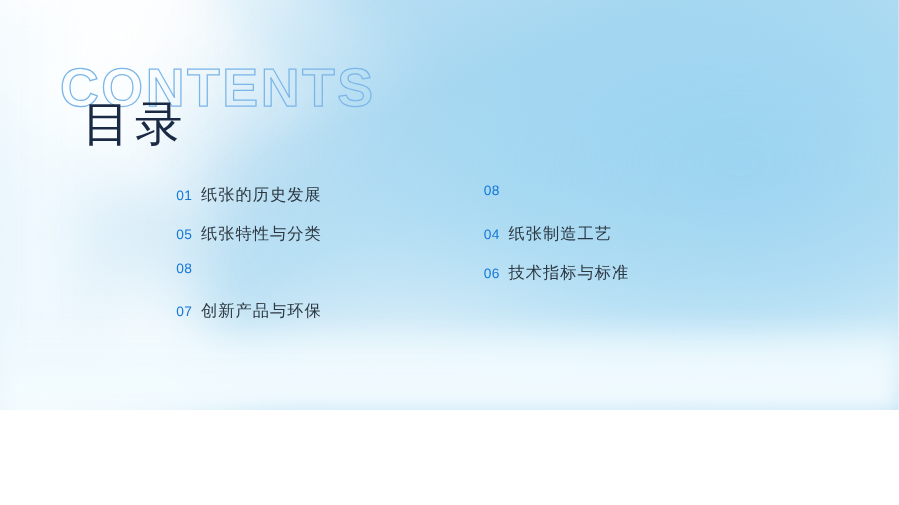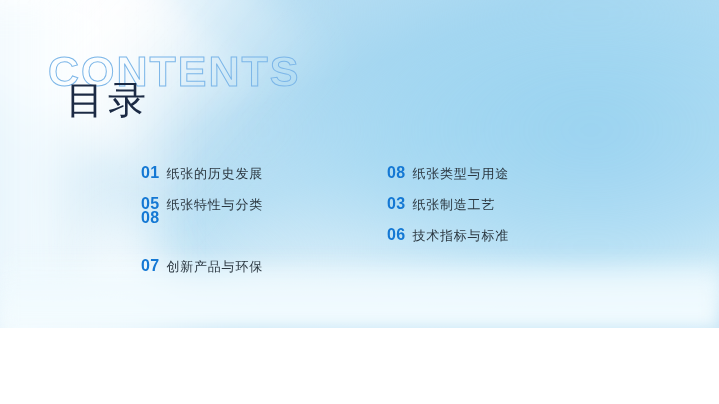--- a/index.html
+++ b/index.html
@@ -178,32 +178,31 @@
   .col-right { left:387px; }
 
   .item {
     display:flex;
     align-items:baseline;
     height:31px;
     white-space:nowrap;
   }
   .item-num {
     font-family:"Liberation Sans", sans-serif;
-    font-size:16px;
-    font-weight:bold;
+    font-size:11px;
+    font-weight:normal;
     color:#1478d4;
     letter-spacing:0.3px;
     margin-right:7px;
   }
   .item-label {
     font-family:"Liberation Serif", "DejaVu Serif", serif;
     font-size:13px;
     color:#2b3740;
     letter-spacing:0.8px;
-    margin-top:18px;
   }
 </style>
 </head>
 <body>
 
 <div class="slide">
 
   <div class="bg-sky-right"></div>
   <div class="bg-streak-a"></div>
   <div class="bg-streak-b"></div>
@@ -235,24 +234,23 @@
       </div>
       <div class="item">
         <span class="item-num">07</span>
         <span class="item-label">创新产品与环保</span>
       </div>
     </div>
 
     <div class="col col-right">
       <div class="item">
         <span class="item-num">08</span>
-        <span class="item-label">纸张类型与用途</span>
-      </div>
-      <div class="item">
-        <span class="item-num">03</span>
+      </div>
+      <div class="item">
+        <span class="item-num">04</span>
         <span class="item-label">纸张制造工艺</span>
       </div>
       <div class="item">
         <span class="item-num">06</span>
         <span class="item-label">技术指标与标准</span>
       </div>
     </div>
 
   </div>
 </div>

